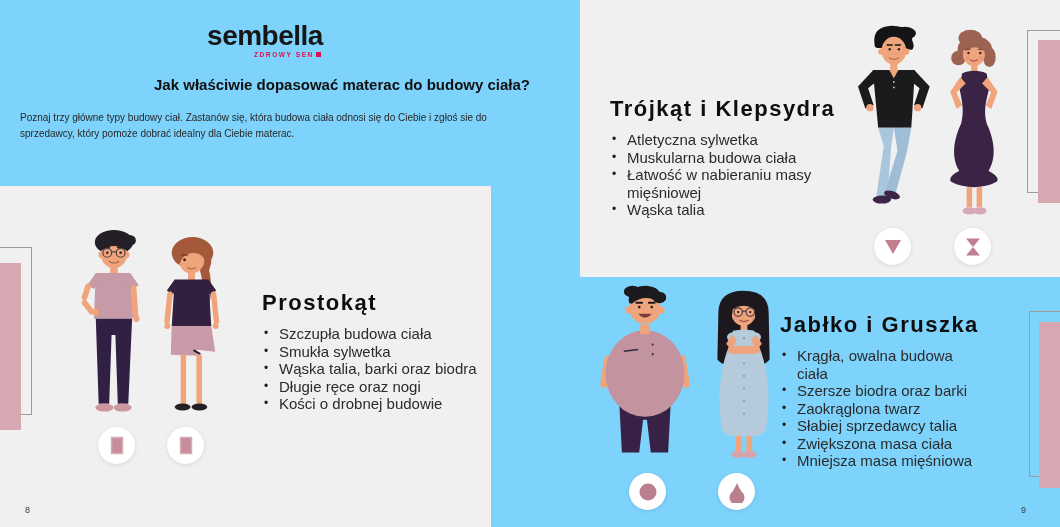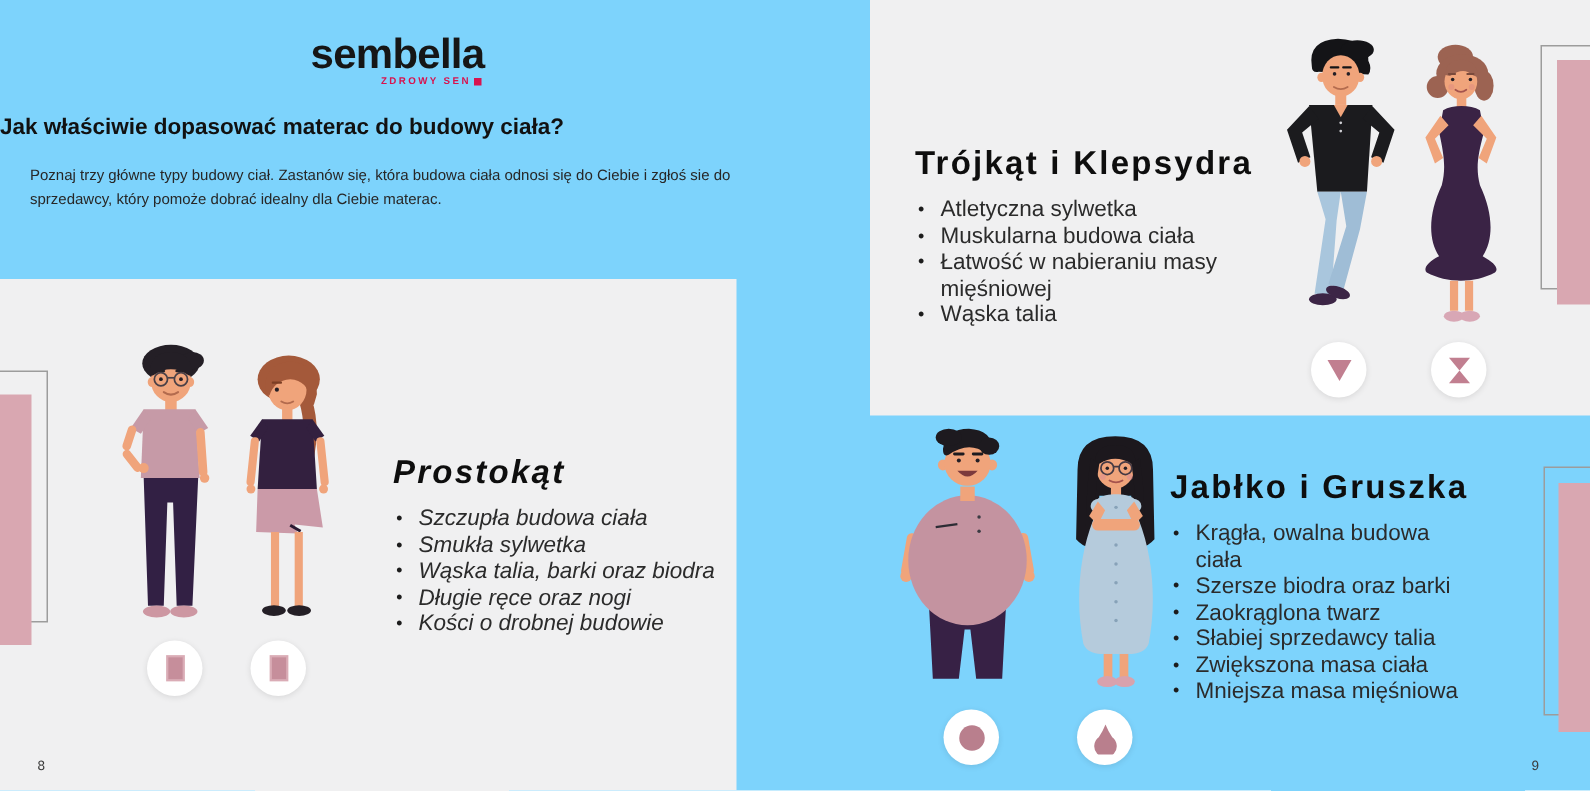--- a/index.html
+++ b/index.html
@@ -16,21 +16,21 @@
   .decor-outline{border:1px solid #9c9c9c;background:transparent;}
   .decor-pink{background:#d9a7b1;}
   
   .logo-wrap{left:0;top:22px;width:530px;text-align:center;}
   .logo-inner{display:inline-block;text-align:right;}
   .logo-word{font-size:28px;font-weight:bold;letter-spacing:-0.5px;color:#161616;line-height:1;}
   .logo-tagline{font-size:6.5px;font-weight:bold;letter-spacing:1.6px;color:#d8134e;
     display:flex;align-items:center;justify-content:flex-end;gap:2px;margin-top:1px;padding-right:2px;}
   .logo-square{width:5px;height:5px;background:#d8134e;display:inline-block;}
   
-  .page-title{left:0;top:76px;width:530px;text-align:left;font-size:15px;font-weight:bold;color:#111;}
+  .page-title{left:0;top:76px;width:530px;text-align:right;font-size:15px;font-weight:bold;color:#111;}
   .intro{left:20px;top:110px;width:474px;font-size:10px;line-height:1.58;color:#272727;}
   .section-heading{font-size:22px;font-weight:bold;letter-spacing:1.5px;color:#0e0e0e;line-height:1;}
   ul.bullets{margin:11px 0 0 0;padding:0;list-style:none;}
   ul.bullets li{
     font-size:15px;line-height:17.5px;color:#2b2b2b;padding-left:17px;position:relative;
   }
   ul.bullets li::before{
     content:"•";position:absolute;left:2px;top:0;color:#1c1c1c;font-size:12px;
   }
   .page-num{font-size:9px;color:#3a3a3a;}
@@ -122,21 +122,21 @@
     <svg width="22" height="22" viewBox="0 0 22 22">
         <rect x="5.5" y="2.5" width="11" height="16" fill="#c68e9b" stroke="#daacb6" stroke-width="1.5"></rect>
       </svg>
   </div>
   <div class="abs badge" style="left:167px;top:427px;">
     <svg width="22" height="22" viewBox="0 0 22 22">
         <rect x="5.5" y="2.5" width="11" height="16" fill="#c68e9b" stroke="#daacb6" stroke-width="1.5"></rect>
       </svg>
   </div>
 
-  <div class="abs" style="left:262px;top:304px;width:225px;font-style:italic;">
+  <div class="abs" style="left:262px;top:292px;width:225px;">
     <div class="section-heading">Prostokąt</div>
     <ul class="bullets">
       <li>Szczupła budowa ciała</li>
       <li>Smukła sylwetka</li>
       <li>Wąska talia, barki oraz biodra</li>
       <li>Długie ręce oraz nogi</li>
       <li>Kości o drobnej budowie</li>
     </ul>
   </div>
 

